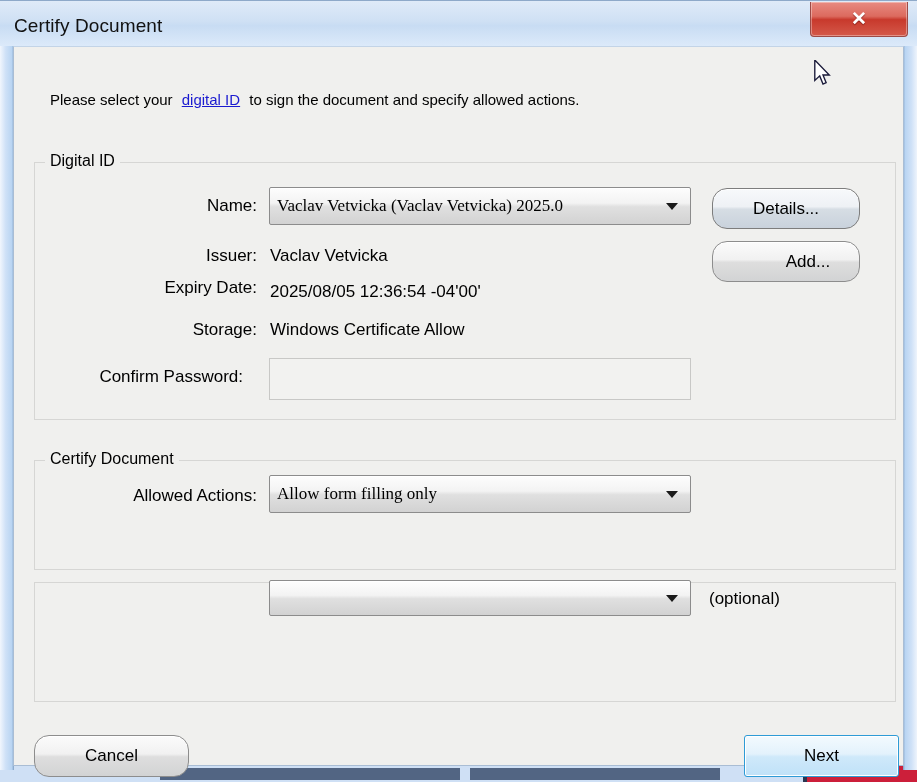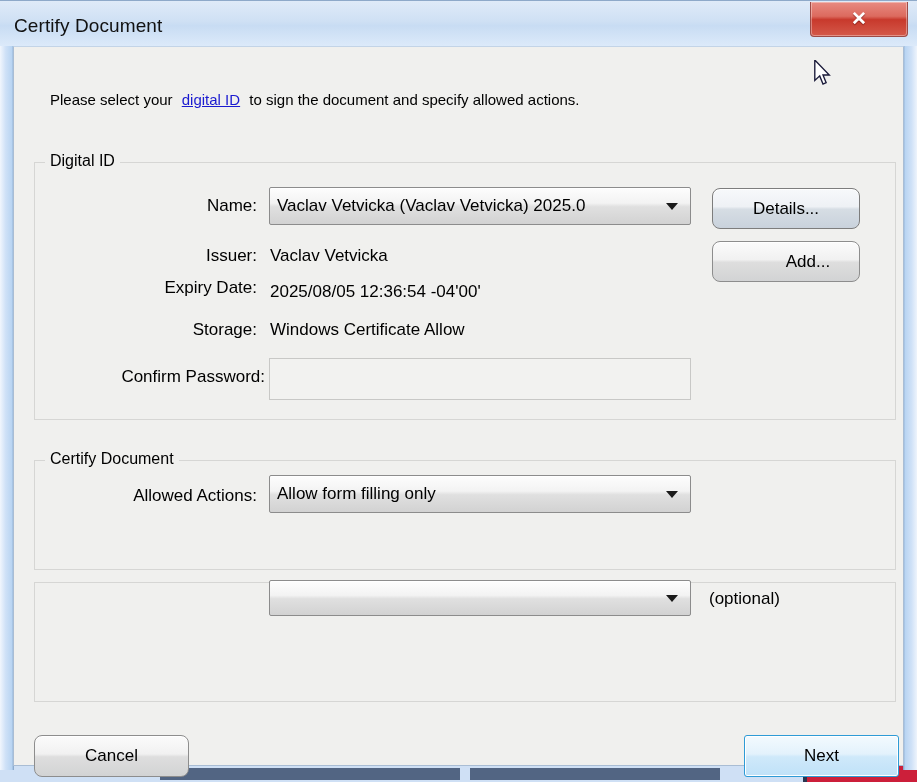--- a/index.html
+++ b/index.html
@@ -213,20 +213,21 @@
   
   .combo {
     position: absolute;
     box-sizing: border-box;
     border: 1px solid #8c8c8c;
     border-radius: 2px;
     background: linear-gradient(to bottom, #fdfdfd 0%, #f3f3f3 42%, #e0e0e0 52%, #d2d2d2 100%);
     box-shadow: inset 0 1px 0 rgba(255,255,255,.85);
     display: flex;
     align-items: center;
+    font-family: Liberation Serif, serif;
   }
   .combo .combo-text {
     font-size: 17px;
     color: #000000;
     padding-left: 7px;
     white-space: nowrap;
     overflow: hidden;
   }
   .combo .combo-arrow {
     position: absolute;
@@ -246,21 +247,21 @@
     box-sizing: border-box;
     border: 1px solid #c8c8c6;
     background: #f2f2f0;
   }
 
   
   .btn {
     position: absolute;
     box-sizing: border-box;
     border: 1px solid #8d8d8d;
-    border-radius: 8px;
+    border-radius: 15px;
     background: linear-gradient(to bottom, #fbfbfb 0%, #f1f1f1 45%, #dedede 52%, #d2d3d4 100%);
     box-shadow: inset 0 1px 0 rgba(255,255,255,.9);
     display: flex;
     align-items: center;
     justify-content: center;
     font-size: 17px;
     color: #000000;
     cursor: default;
   }
   .btn.hover {
@@ -331,21 +332,21 @@
 
       <div class="field-label" style="left:80px; top:199px; width:163px;">Issuer:</div>
       <div class="field-value" style="left:256px; top:199px;">Vaclav Vetvicka</div>
 
       <div class="field-label" style="left:60px; top:231px; width:183px;">Expiry Date:</div>
       <div class="field-value" style="left:256px; top:235px;">2025/08/05 12:36:54 -04'00'</div>
 
       <div class="field-label" style="left:80px; top:273px; width:163px;">Storage:</div>
       <div class="field-value" style="left:256px; top:273px;">Windows Certificate Allow</div>
 
-      <div class="field-label" style="left:28px; top:320px; width:223px;text-align:right;">Confirm Password:</div>
+      <div class="field-label" style="left:6px; top:320px; width:223px;text-align:right;">Confirm Password:</div>
       <input class="textinput" id="input-password" type="password" style="left: 255px; top: 311px; width: 422px; height: 42px; font-family: &quot;Liberation Sans&quot;, sans-serif; font-size: 17px; padding: 0px 6px;" placeholder="">
 
       <div class="btn hover" id="btn-details" style="left:698px; top:141px; width:148px; height:41px;">Details...</div>
       <div class="btn" id="btn-add" style="left:698px; top:194px; width:148px; height:41px;padding-left:44px;">Add...</div>
 
       <div class="groupbox" id="group-certify">
         <div class="group-legend">Certify Document</div>
       </div>
 
       <div class="field-label" style="left:55px; top:439px; width:188px;">Allowed Actions:</div>

